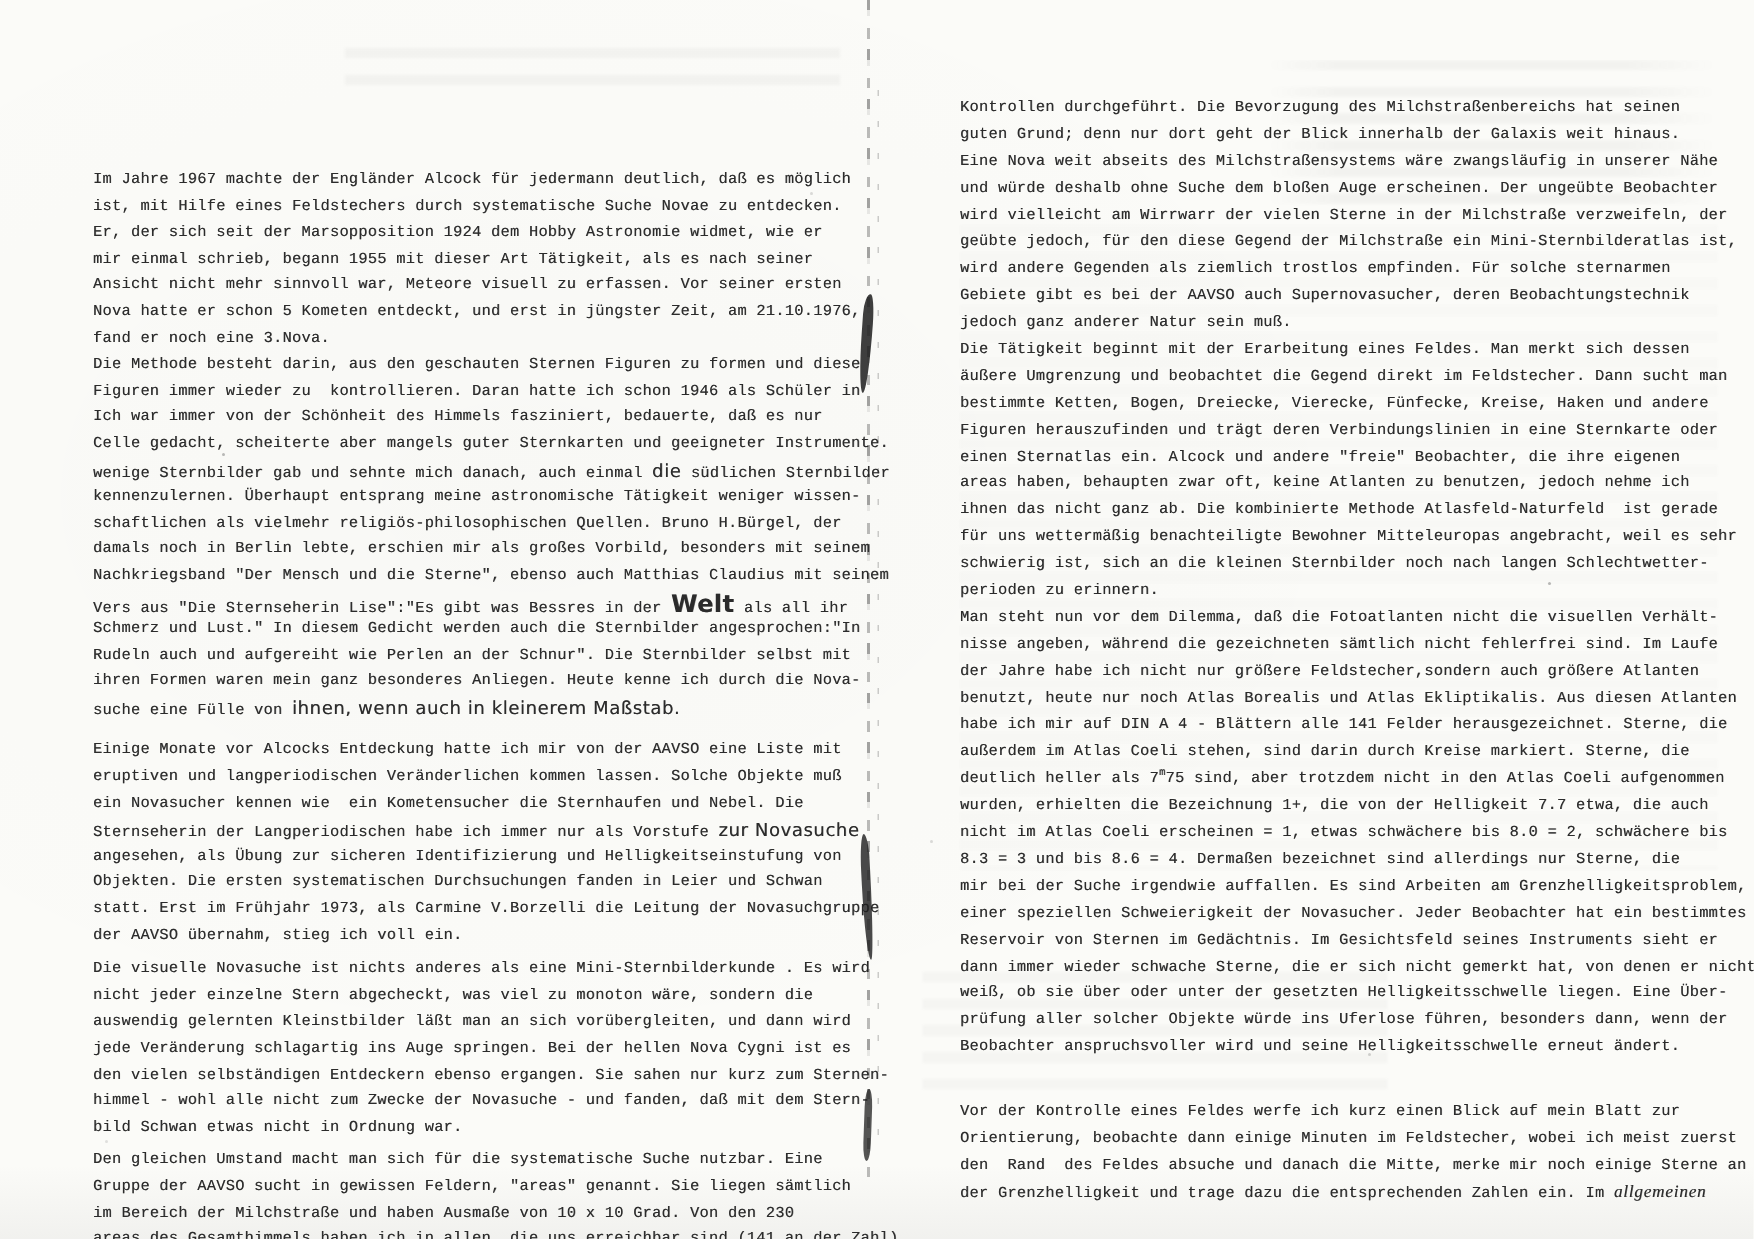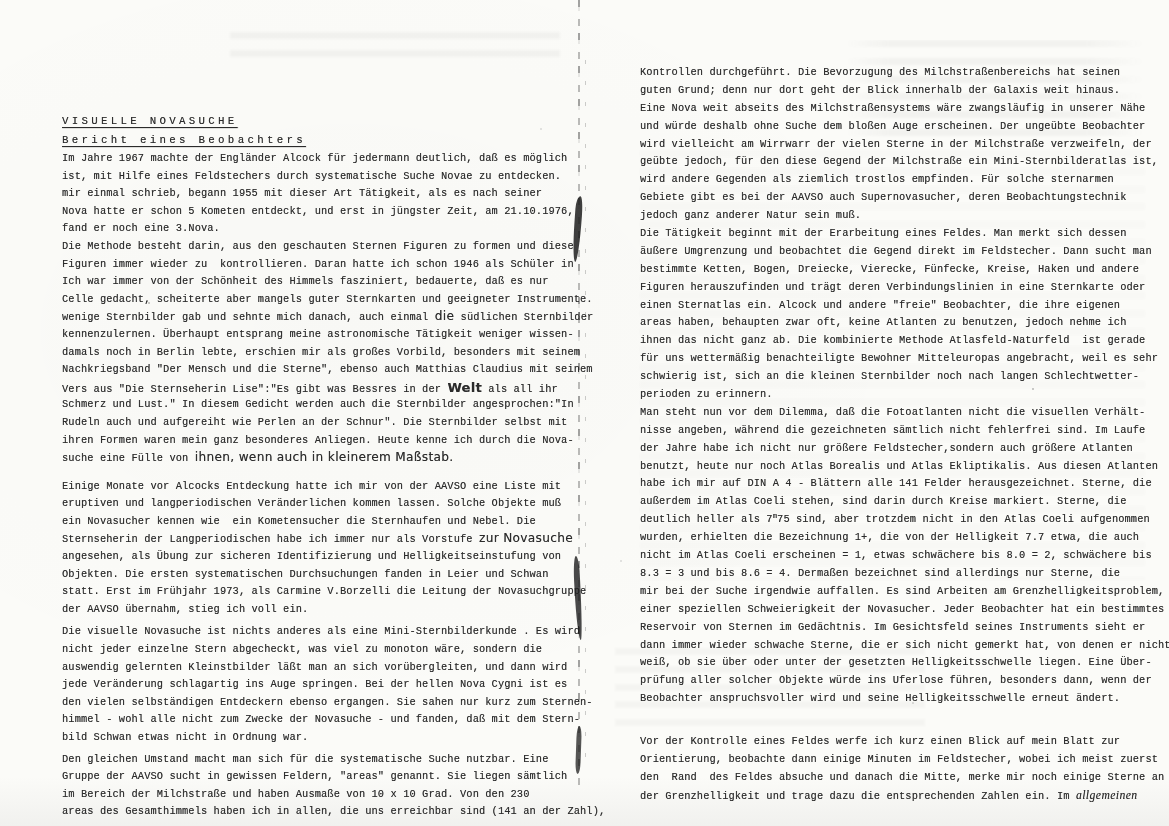--- a/index.html
+++ b/index.html
@@ -28,21 +28,21 @@
     color:#2b2b2b;white-space:pre;
     text-shadow:0.25px 0.25px 0.35px rgba(45,45,45,0.55);
   }
   #page-right .line{height:17.9px;line-height:17.9px;}
   .title .line{
     letter-spacing:3.4px;height:19px;line-height:19px;font-size:10.6px;
     text-decoration:underline;text-underline-offset:3px;
   }
   
   .alt{font-family:"DejaVu Sans",sans-serif;font-size:12px;letter-spacing:0.4px;}
-  .altbold{font-family:"DejaVu Sans",sans-serif;font-size:13px;font-weight:bold;letter-spacing:0.3px;}
+  .altbold{font-family:"DejaVu Sans",sans-serif;font-size:16px;font-weight:bold;letter-spacing:0.3px;}
   .script{font-family:Liberation Serif, serif;font-style:italic;font-size:11.5px;letter-spacing:0.5px;}
   .sup{vertical-align:super;font-size:7px;line-height:0;}
 
   .page-number{
     position:absolute;color:#3a3a3a;font-size:16px;letter-spacing:4px;
     font-family:"DejaVu Sans Mono",monospace;text-shadow:0.3px 0.3px 0.3px rgba(50,50,50,0.4);
   }
   #pagenum-58{left:218px;top:780px;}
 
   
@@ -77,38 +77,37 @@
   #ghost4{left:615px;top:648px;width:310px;height:80px;opacity:0.4;}
   .speck{position:absolute;width:2px;height:2px;border-radius:50%;background:rgba(60,60,60,0.35);pointer-events:none;}
 </style>
 </head>
 <body>
 
 <div class="scan-shade"></div>
 
 <div class="page" id="page-left">
   <div class="page-body">
-      <div class="block title">
-        <div class="line">VISUELLE NOVASUCHE</div>
-        <div class="line">Bericht eines Beobachters</div>
-      </div>
       <div class="block">
         <div class="line">Im Jahre 1967 machte der Engländer Alcock für jedermann deutlich, daß es möglich</div>
         <div class="line">ist, mit Hilfe eines Feldstechers durch systematische Suche Novae zu entdecken.</div>
+        <div class="line">Er, der sich seit der Marsopposition 1924 dem Hobby Astronomie widmet, wie er</div>
         <div class="line">mir einmal schrieb, begann 1955 mit dieser Art Tätigkeit, als es nach seiner</div>
+        <div class="line">Ansicht nicht mehr sinnvoll war, Meteore visuell zu erfassen. Vor seiner ersten</div>
         <div class="line">Nova hatte er schon 5 Kometen entdeckt, und erst in jüngster Zeit, am 21.10.1976,</div>
         <div class="line">fand er noch eine 3.Nova.</div>
       </div>
       <div class="block">
         <div class="line">Die Methode besteht darin, aus den geschauten Sternen Figuren zu formen und diese</div>
         <div class="line">Figuren immer wieder zu  kontrollieren. Daran hatte ich schon 1946 als Schüler in</div>
         <div class="line">Ich war immer von der Schönheit des Himmels fasziniert, bedauerte, daß es nur</div>
         <div class="line">Celle gedacht, scheiterte aber mangels guter Sternkarten und geeigneter Instrumente.</div>
         <div class="line"><span>wenige Sternbilder gab und sehnte mich danach, auch einmal </span><span class="alt">die</span><span> südlichen Sternbilder</span></div>
         <div class="line">kennenzulernen. Überhaupt entsprang meine astronomische Tätigkeit weniger wissen-</div>
+        <div class="line">schaftlichen als vielmehr religiös-philosophischen Quellen. Bruno H.Bürgel, der</div>
         <div class="line">damals noch in Berlin lebte, erschien mir als großes Vorbild, besonders mit seinem</div>
         <div class="line">Nachkriegsband "Der Mensch und die Sterne", ebenso auch Matthias Claudius mit seinem</div>
         <div class="line"><span>Vers aus "Die Sternseherin Lise":"Es gibt was Bessres in der </span><span class="altbold">Welt</span><span> als all ihr</span></div>
         <div class="line">Schmerz und Lust." In diesem Gedicht werden auch die Sternbilder angesprochen:"In</div>
         <div class="line">Rudeln auch und aufgereiht wie Perlen an der Schnur". Die Sternbilder selbst mit</div>
         <div class="line">ihren Formen waren mein ganz besonderes Anliegen. Heute kenne ich durch die Nova-</div>
         <div class="line"><span>suche eine Fülle von </span><span class="alt">ihnen, wenn auch in kleinerem Maßstab.</span></div>
       </div>
       <div class="block" style="margin-top: 11px;">
         <div class="line">Einige Monate vor Alcocks Entdeckung hatte ich mir von der AAVSO eine Liste mit</div>

